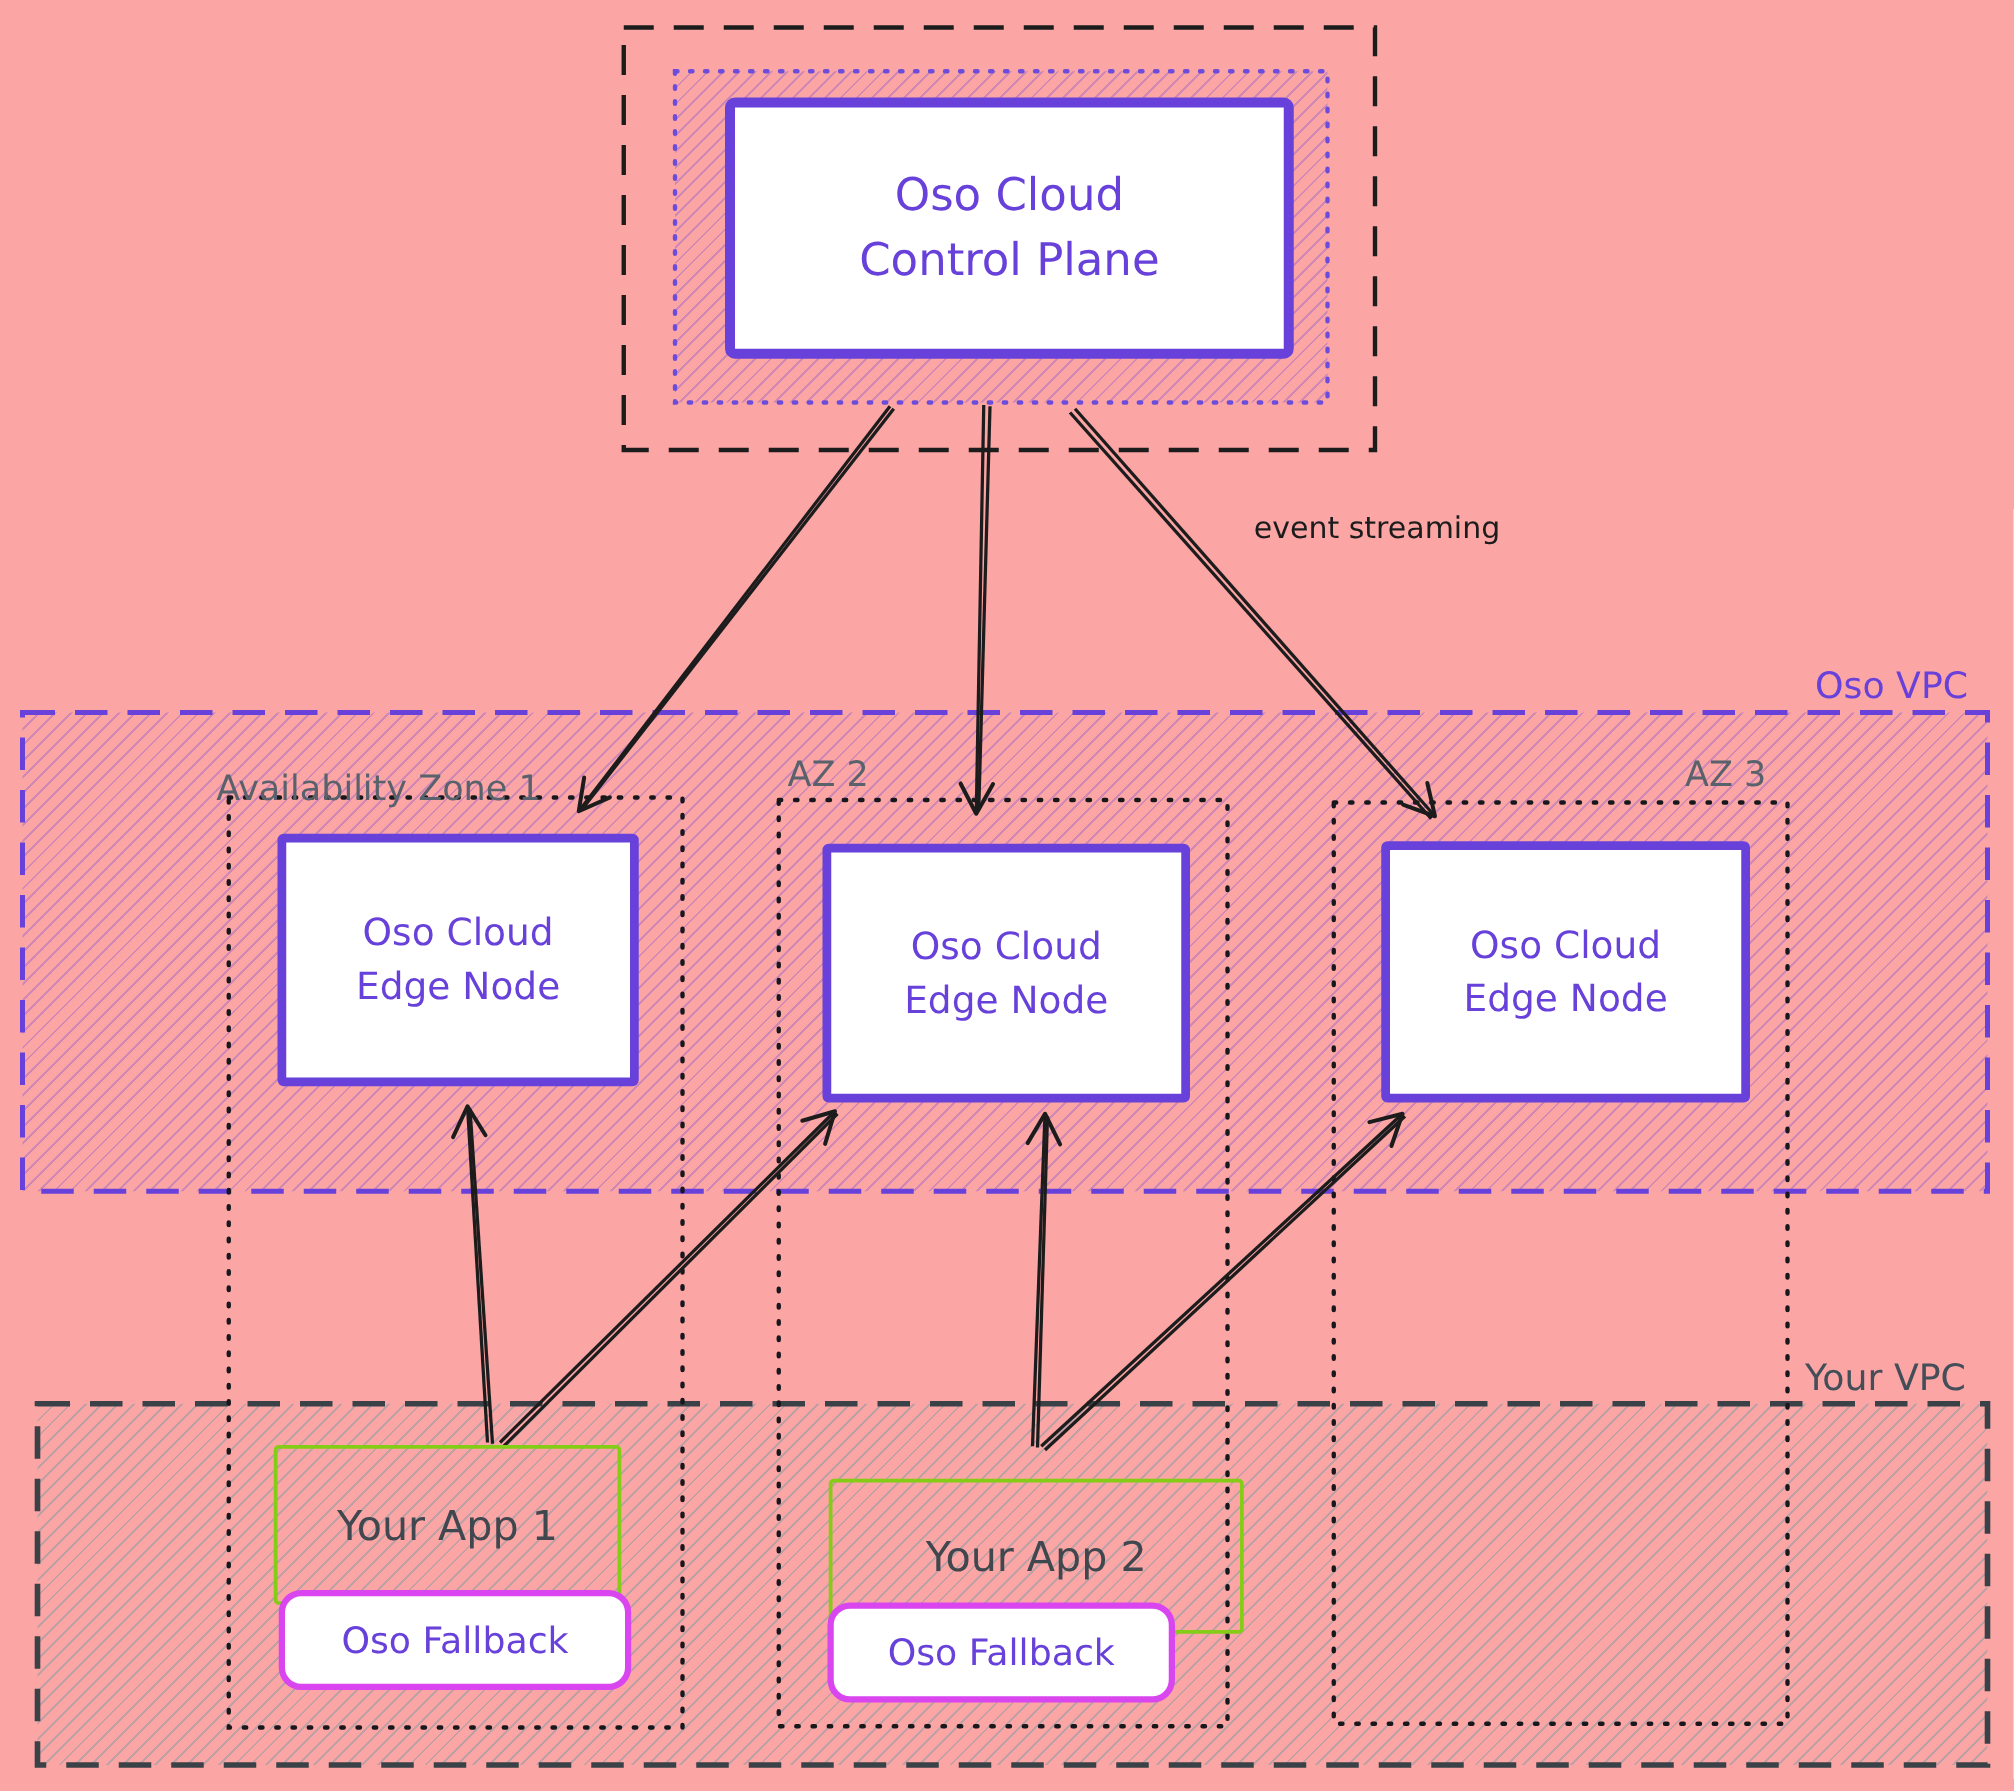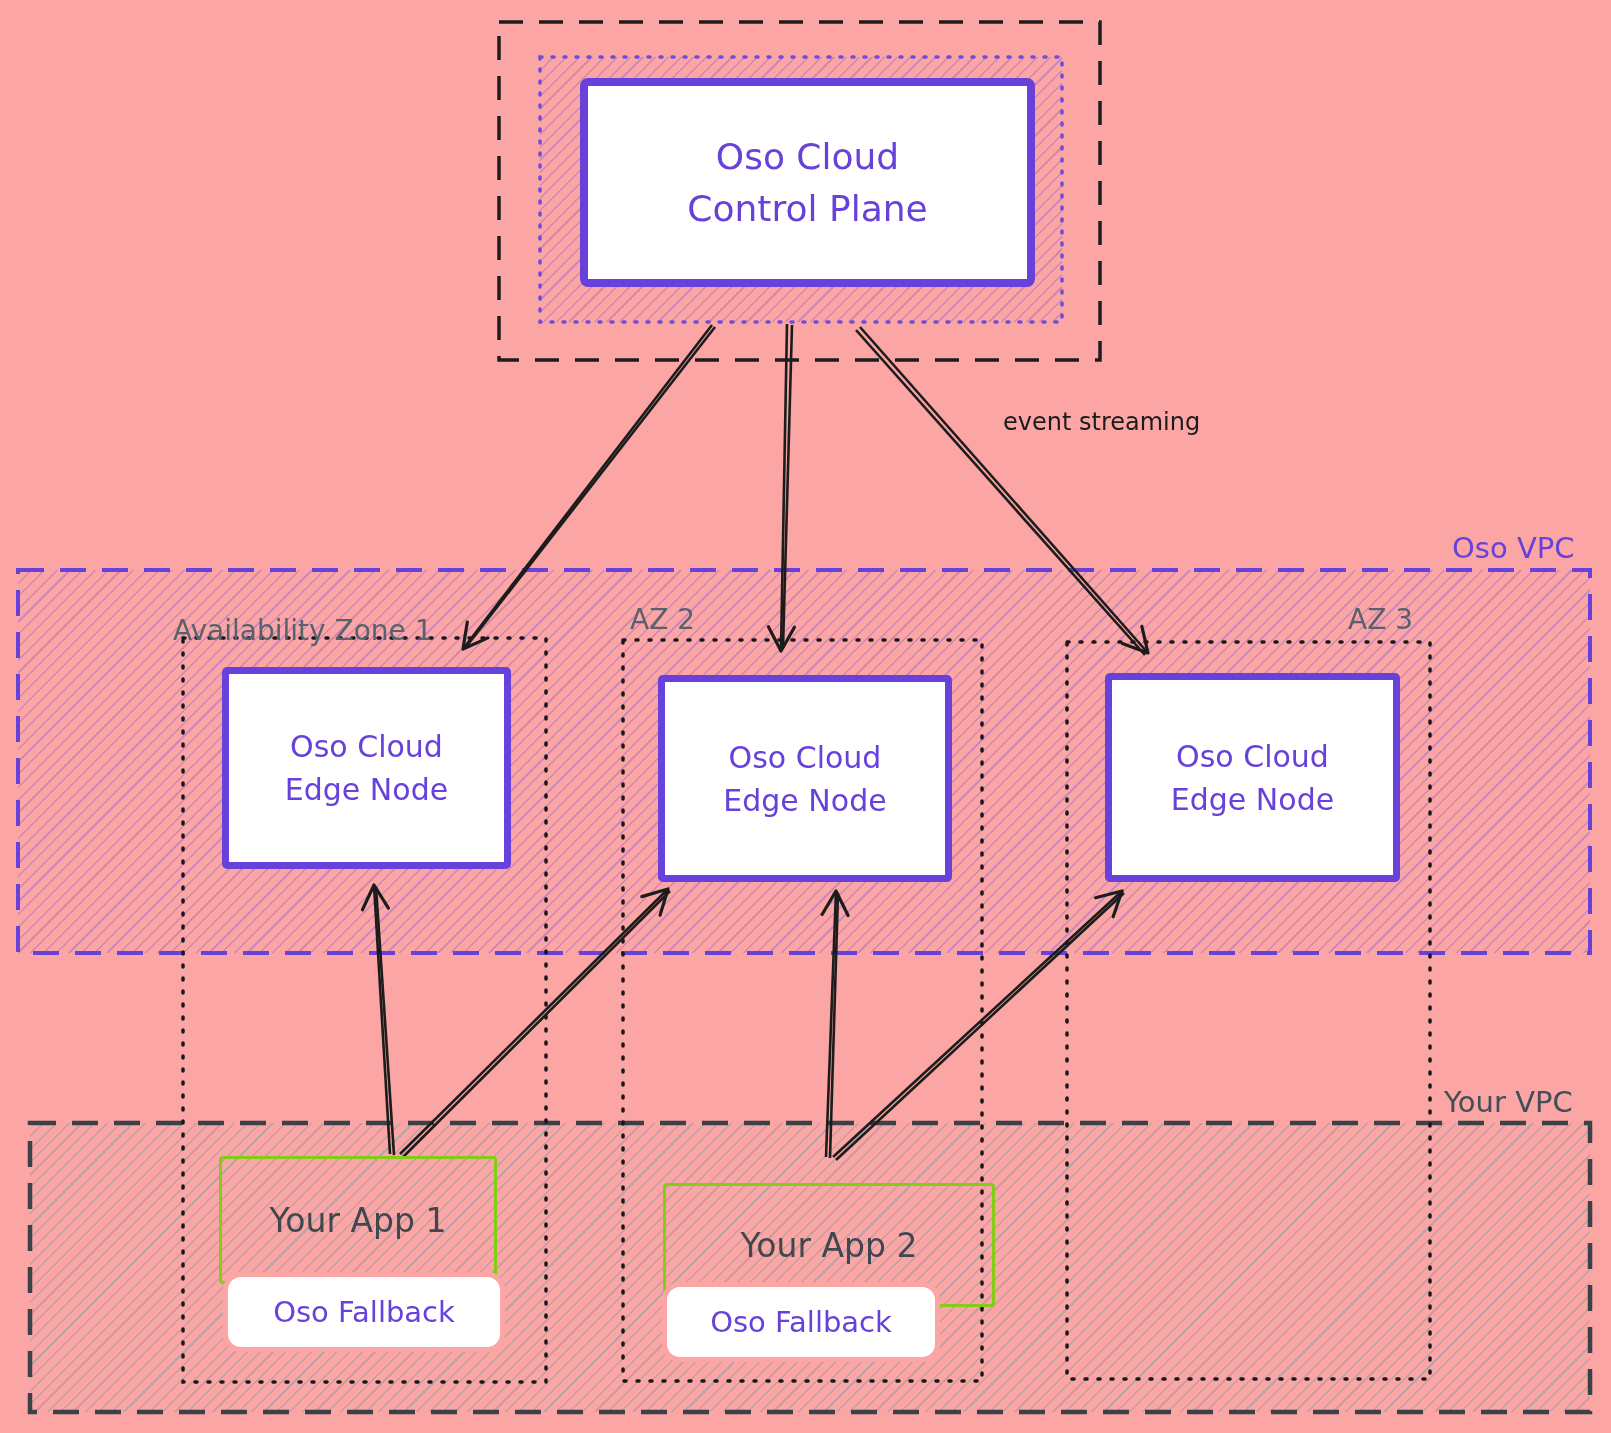--- a/index.html
+++ b/index.html
@@ -32,21 +32,21 @@
   .node1{left:222px;top:667px;width:289px;height:202px;}
   .node2{left:658px;top:675px;width:294px;height:207px;}
   .node3{left:1105px;top:673px;width:295px;height:209px;}
   .app{
     background:transparent;border:3px solid #84cc16;border-radius:4px;
     color:#40474e;font-size:33px;white-space:nowrap;
   }
   .app1{left:219px;top:1156px;width:278px;height:128px;}
   .app2{left:663px;top:1160px;width:332px;height:124px;margin-top:23px;}
   .fallback{
-    background:#ffffff;border:5px solid #fca5a5;border-radius:18px;
+    background:#ffffff;border:5px solid #d946ef;border-radius:18px;
     color:#6741d9;font-size:29px;white-space:nowrap;
   }
   .fb1{left:223px;top:1272px;width:282px;height:80px;}
   .fb2{left:662px;top:1282px;width:278px;height:80px;}
   .lbl{position:absolute;white-space:nowrap;}
   .lbl-black{color:#1c1c1c;}
   .lbl-zone{color:#59626c;font-size:28px;}
   .lbl-your-regions{left:78px;top:496px;font-size:28px;}
   .lbl-event-streaming{left:1003px;top:408px;font-size:24px;}
   .lbl-oso-vpc{left:1452px;top:531px;font-size:29px;color:#6741d9;}

